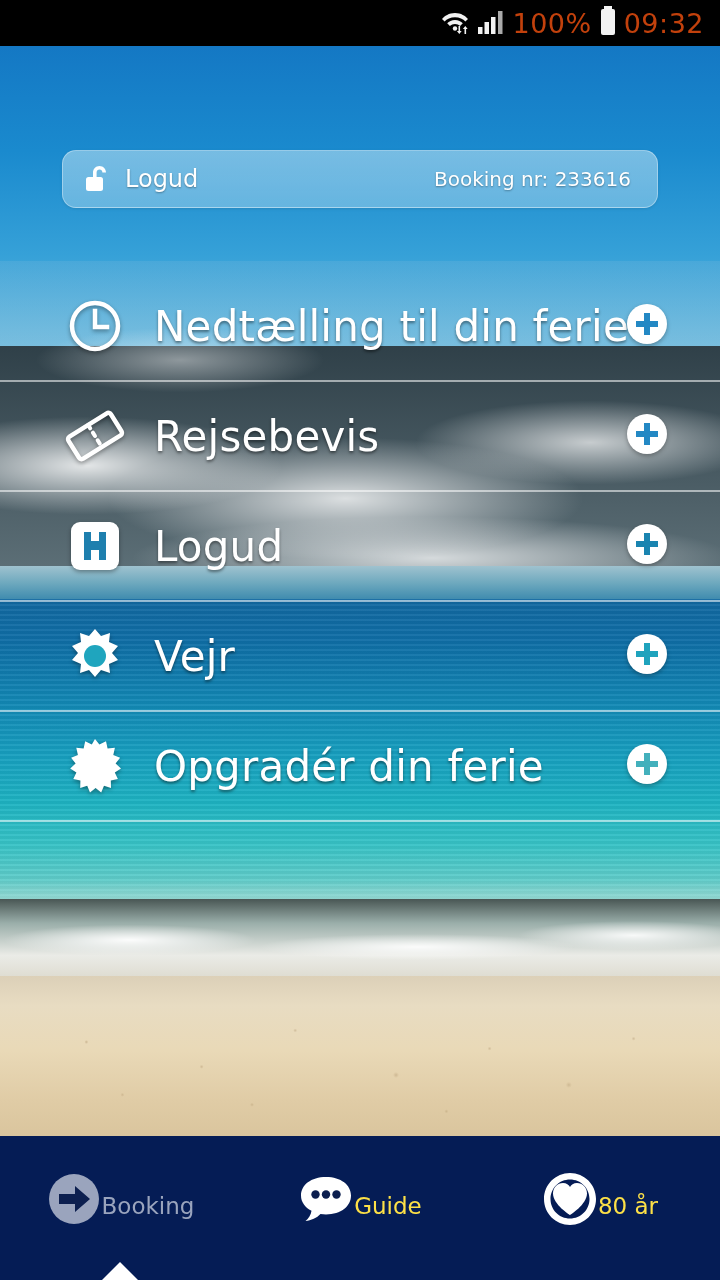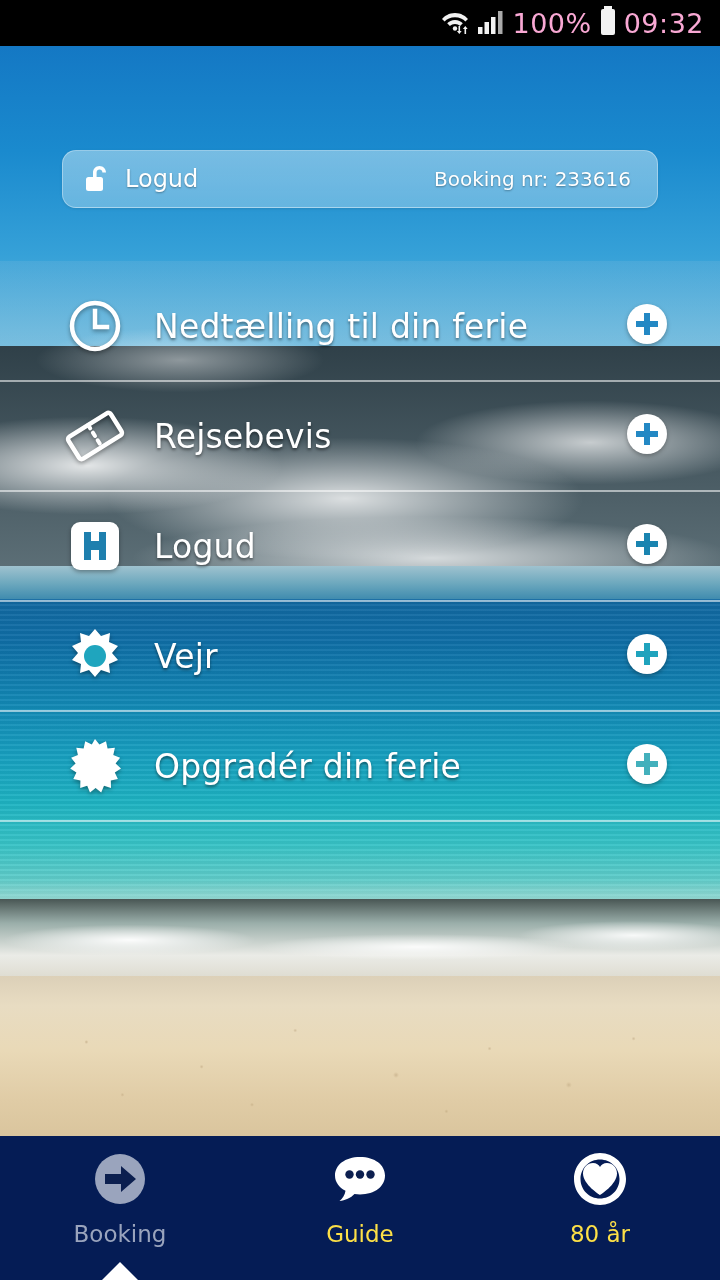--- a/index.html
+++ b/index.html
@@ -11,21 +11,21 @@
   }
   #screen { position:relative; width:720px; height:1280px; overflow:hidden; }
 
   
   .statusbar{
     position:absolute; top:0; left:0; width:720px; height:46px;
     background:#000; display:flex; align-items:center;
     justify-content:flex-end; padding-right:16px; gap:7px; z-index:40;
   }
   .statusbar .sb-text{
-    color:#f9a8d4; font-size:27px; letter-spacing:.5px;
+    color:#c2410c; font-size:27px; letter-spacing:.5px;
     font-family:"DejaVu Sans", sans-serif;
   }
   .sb-icon{ display:block; }
 
   
   .bg{ position:absolute; left:0; top:46px; width:720px; height:1090px; overflow:hidden; }
   .bg-sky{
     position:absolute; left:0; top:0; width:720px; height:300px;
     background:linear-gradient(#1478c4 0%, #1a8ace 35%, #36a1d8 70%, #6dbbdf 100%);
   }
@@ -109,35 +109,35 @@
     display:flex; align-items:center;
     border-bottom:2px solid rgba(255,255,255,.55);
   }
   .menu-row:first-child{ border-top:0; }
   .menu-icon{
     width:74px; margin-left:58px; display:flex;
     align-items:center; justify-content:center;
     filter:drop-shadow(0 2px 2px rgba(0,0,0,.35));
   }
   .menu-label{
-    margin-left:22px; color:#ffffff; font-size:33px; letter-spacing:.2px;
+    margin-left:22px; color:#ffffff; font-size:42px; letter-spacing:.2px;
     text-shadow:0 2px 3px rgba(0,0,0,.45);
   }
   .menu-plus{
     position:absolute; right:52px; top:50%; transform:translateY(-50%);
     filter:drop-shadow(0 2px 2px rgba(0,0,0,.3));
   }
 
   
   .bottomnav{
     position:absolute; left:0; bottom:0; width:720px; height:144px;
     background:#051c55; display:flex; z-index:30;
   }
   .nav-item{
-    flex:1; display:flex; flex-direction:column;
+    flex:1; display:flex; 
     align-items:center; justify-content:center; position:relative;
     padding-bottom:19px;
   }
   .nav-icon{ height:56px; display:flex; align-items:center; justify-content:center; }
   .nav-label{ margin-top:14px; font-size:23px; color:#fde047; }
   .nav-item.active .nav-label{ color:#9aa4bd; }
   .nav-caret{
     position:absolute; bottom:-8px; left:50%; transform:translateX(-50%);
     width:0; height:0; border-left:26px solid transparent;
     border-right:26px solid transparent; border-bottom:26px solid #ffffff;

